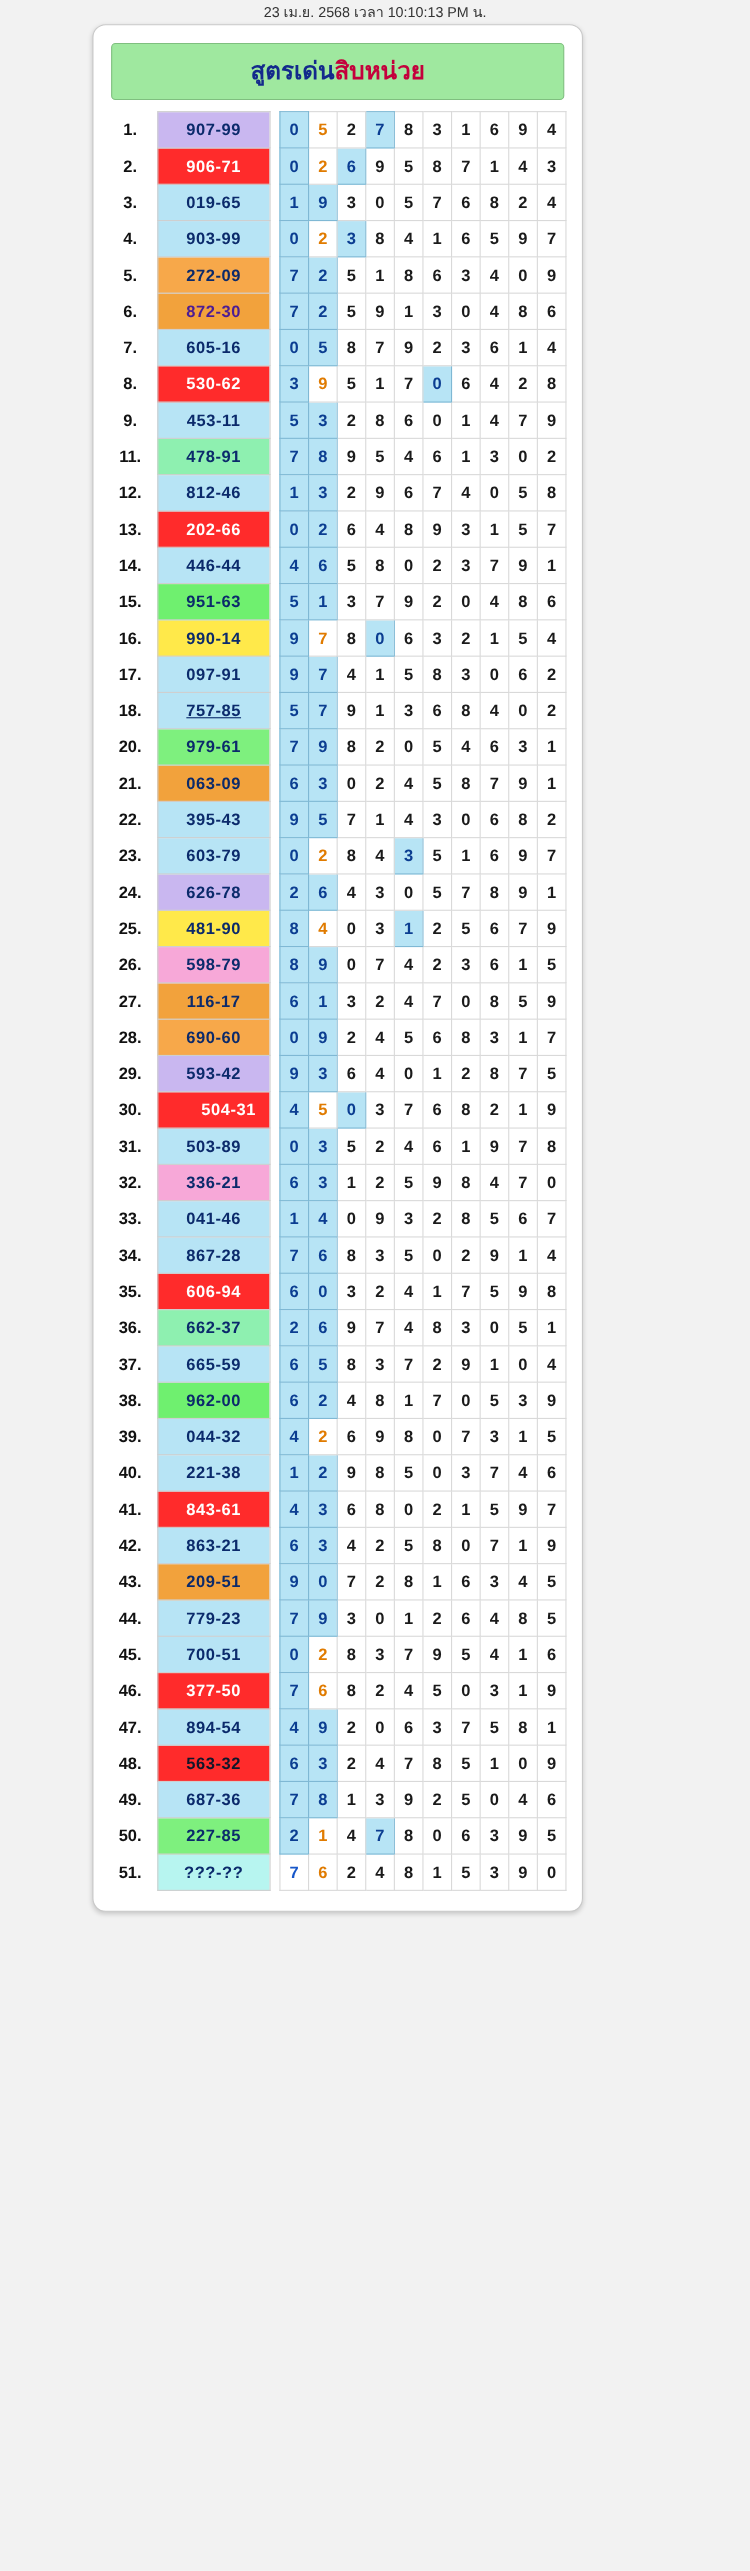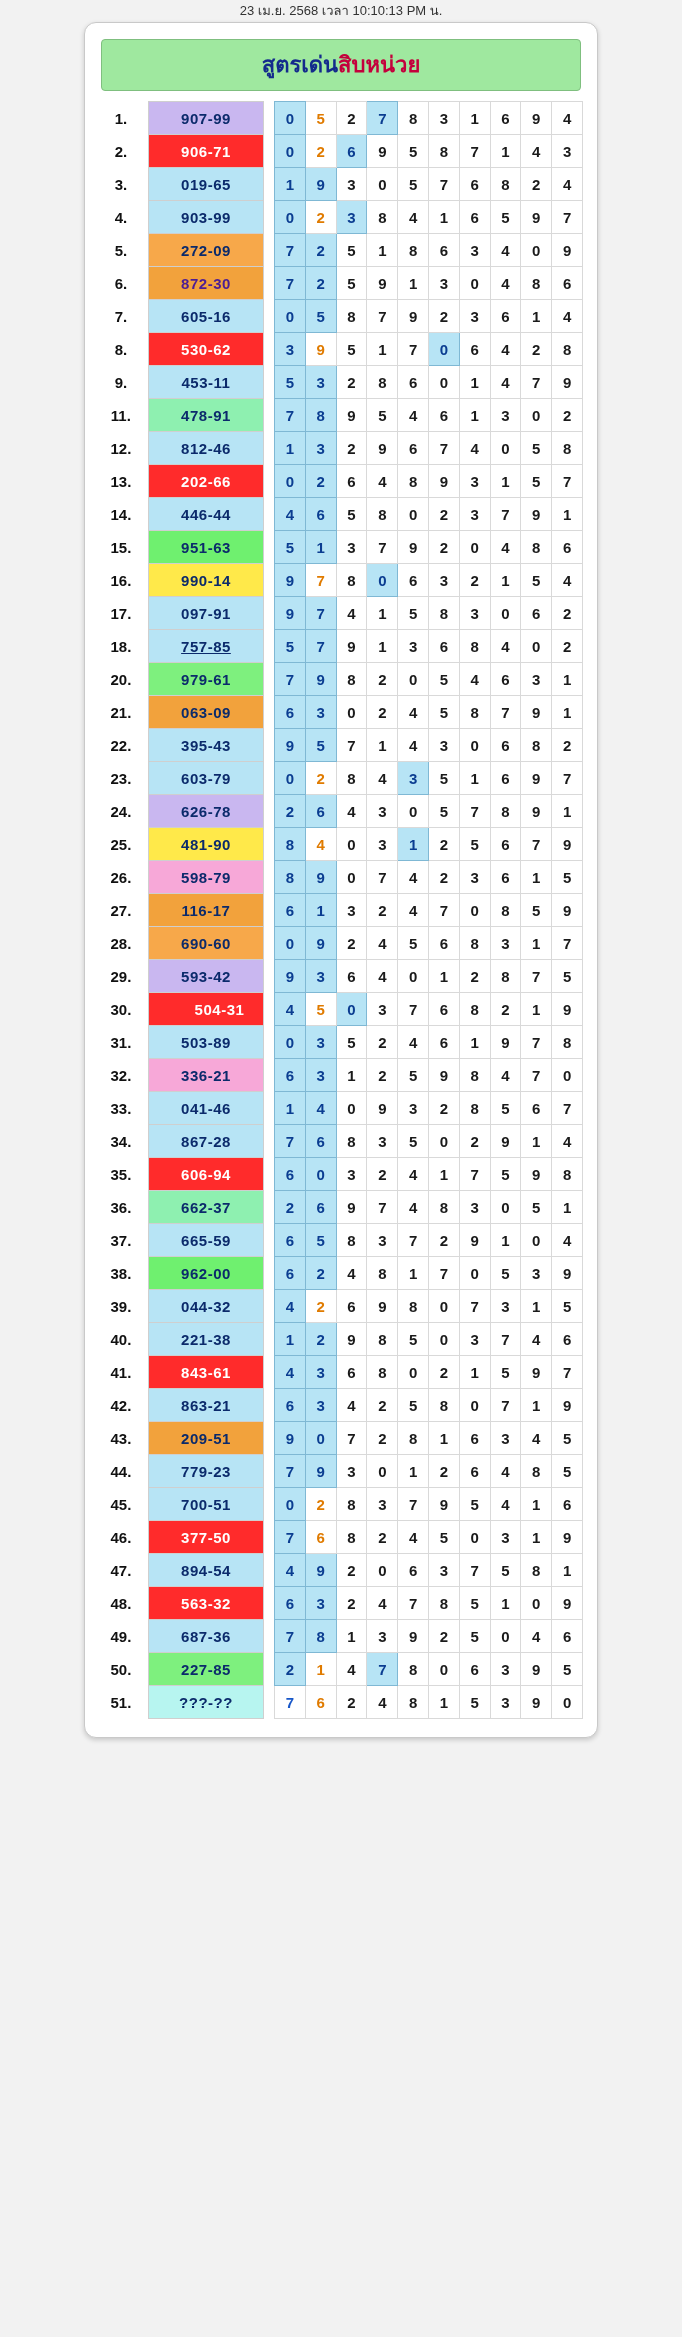--- a/index.html
+++ b/index.html
@@ -23,21 +23,21 @@
     text-align: center;
     font-size: 13px;
     color: #333;
     font-family: "Liberation Sans", sans-serif;
     white-space: nowrap;
   }
   .card {
     position: absolute;
     left: 84px;
     top: 22px;
-    width: 514px;
+    width: 446px;
     background: #ffffff;
     border: 1px solid #c9c9c9;
     border-radius: 12px;
     box-shadow: 0 2px 5px rgba(0,0,0,0.18);
     padding: 10px 8px 12px 8px;
     box-sizing: border-box;
   }
   .title-bar {
     margin: 6px 8px 10px 8px;
     background: #9fe89f;
@@ -785,21 +785,21 @@
             <td class="dcell">0</td>
             <td class="dcell">6</td>
             <td class="dcell">3</td>
             <td class="dcell">7</td>
             <td class="dcell">5</td>
             <td class="dcell">8</td>
             <td class="dcell">1</td>
           </tr>
           <tr class="row">
             <td class="idx">48.</td>
-            <td class="num" style="background: rgb(255, 43, 43); color: #ffffff;">563-32</td>
+            <td class="num" style="background: rgb(255, 43, 43); color: #0f172a;">563-32</td>
             <td class="spacer"></td>
             <td class="dcell hl">6</td>
             <td class="dcell hl">3</td>
             <td class="dcell">2</td>
             <td class="dcell">4</td>
             <td class="dcell">7</td>
             <td class="dcell">8</td>
             <td class="dcell">5</td>
             <td class="dcell">1</td>
             <td class="dcell">0</td>

